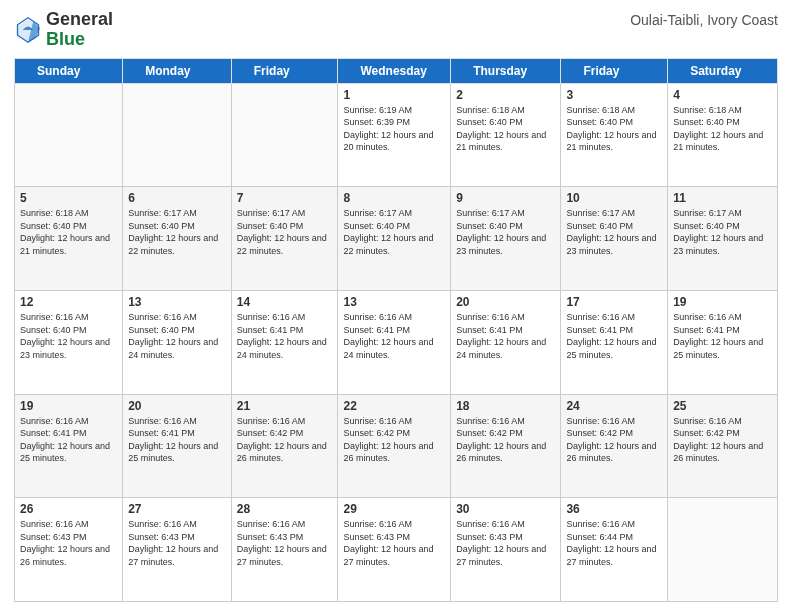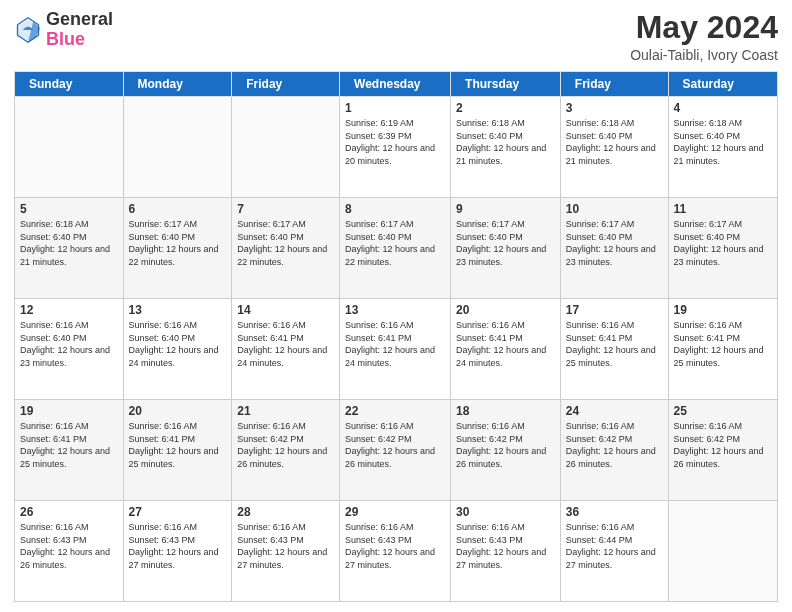--- a/index.html
+++ b/index.html
@@ -28,21 +28,21 @@
       align-items: center;
       gap: 4px;
       justify-content: flex-end;
     }
     .logo-text {
       font-size: 18px;
       font-weight: bold;
       line-height: 1.1;
     }
     .logo-general { color: #333; }
-    .logo-blue { color: #ec4899; }
+    .logo-blue { color: #15803d; }
     .logo-icon {
       width: 28px;
       height: 28px;
     }
     .title-block {
       text-align: right;
     }
     .month-title {
       font-size: 32px;
       font-weight: bold;
@@ -57,21 +57,21 @@
     .calendar {
       width: 100%;
       border-collapse: collapse;
       flex: 1;
     }
     .calendar thead tr th {
       background-color: #1a6fc4;
       color: #fff;
       font-size: 12px;
       font-weight: bold;
-      padding: 5px 14px;
+      padding: 5px 22px;
       text-align: left;
       border: 1px solid #ddd;
     }
     .calendar tbody tr td {
       border: 1px solid #ccc;
       vertical-align: top;
       padding: 4px 5px;
       font-size: 9.5px;
       color: #333;
       width: 113px;
@@ -107,21 +107,20 @@
         <polygon points="22,6 30,14 24,26 16,30" fill="#1a6fc4" opacity="0.6"></polygon>
         <polygon points="16,2 28,10 28,22 16,30 4,22 4,10" fill="none" stroke="#1a6fc4" stroke-width="1.5"></polygon>
         <path d="M10,16 Q16,8 22,16" fill="#1a6fc4" opacity="0.8"></path>
       </svg>
       <div class="logo-text">
         <span class="logo-general">General</span><br>
         <span class="logo-blue">Blue</span>
       </div>
     </div>
     <div class="title-block">
-      <div class="month-title">May 2024</div>
       <div class="location">Oulai-Taibli, Ivory Coast</div>
     </div>
   </div>
 
   <table class="calendar">
     <thead>
       <tr>
       <th>Sunday</th>
           <th>Monday</th>
           <th>Friday</th>

